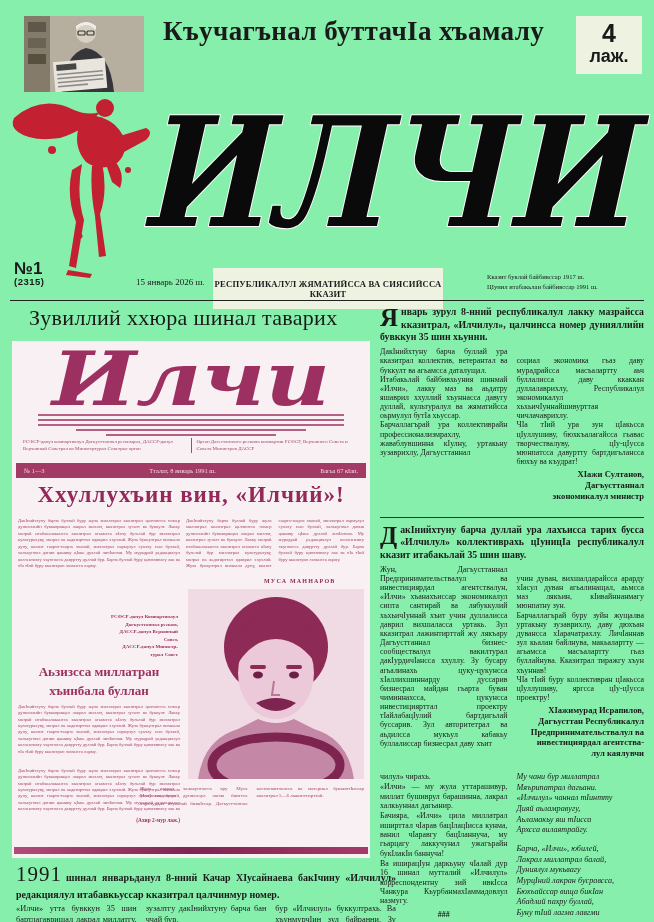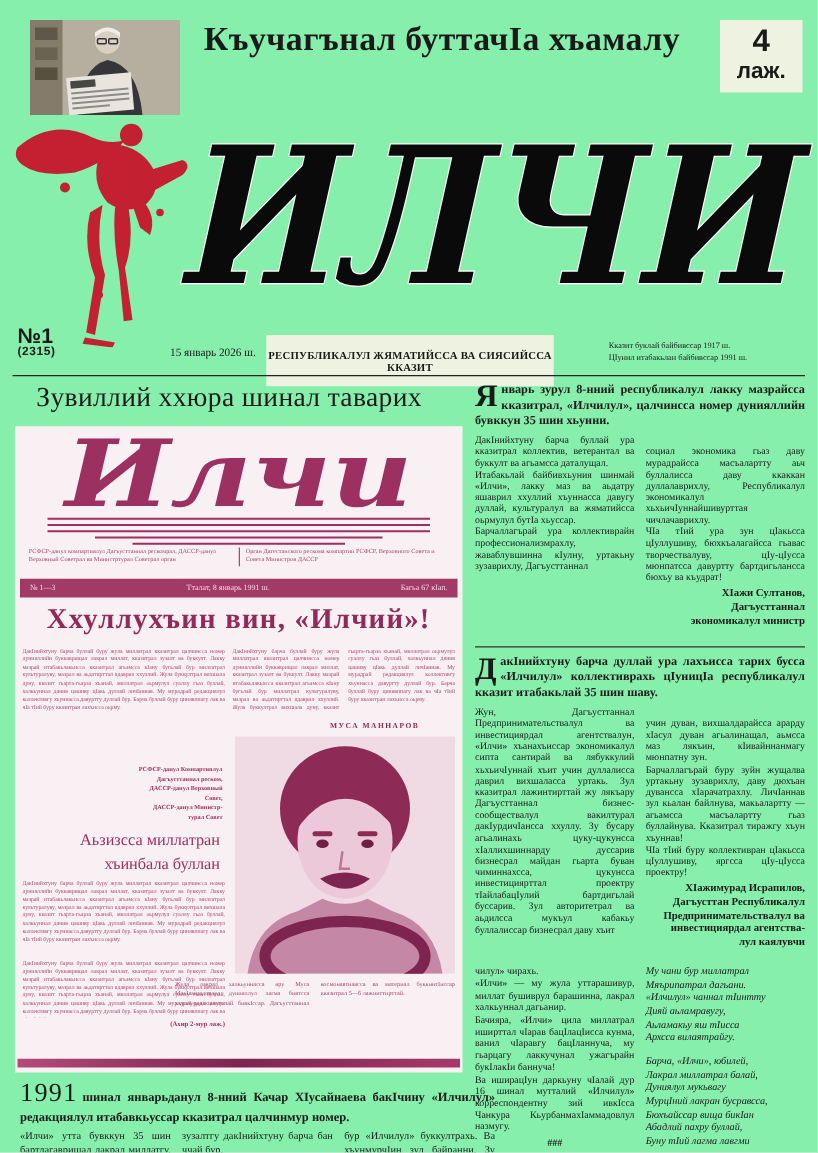--- a/index.html
+++ b/index.html
@@ -35,21 +35,21 @@
   .fax-logo{left:24px;top:0px;width:310px;height:96px;}
   .fax-orgrow{left:6px;top:97px;width:346px;display:flex;font-size:5px;line-height:1.45;color:#a74871;}
   .fax-orgrow .cell{flex:1;padding:0 5px;}
   .fax-orgrow .cell+.cell{border-left:1px solid #a74871;}
   .fax-bar{left:4px;top:122px;width:350px;height:15px;background:#a23a66;color:#f3d7e4;font-size:6.4px;
            display:flex;justify-content:space-between;align-items:center;padding:0 8px;}
   .fax-headline{left:6px;top:141px;width:346px;font-size:23px;font-weight:bold;color:#93295a;
                 letter-spacing:1px;white-space:nowrap;text-align:center;}
   .fax-colL{left:6px;top:177px;width:162px;}
   .fax-sub1{font-size:13px;font-weight:bold;text-align:center;margin-bottom:2px;}
-  .fax-sub2{font-size:13px;font-weight:normal;text-align:right;line-height:1.45;margin:5px 4px 3px;}
+  .fax-sub2{font-size:13px;font-weight:bold;text-align:center;line-height:1.45;margin:5px 4px 3px;}
   .fax-text{font-size:4.6px;line-height:1.4;text-align:justify;color:#a74871;overflow:hidden;}
   .h92{height:92px;} .h64{height:64px;} .h46{height:46px;}
   .fax-sig{font-size:5px;font-weight:bold;text-align:right;white-space:pre-line;line-height:1.5;
            margin:3px 2px 0;}
   .fax-endnote{font-size:5.4px;font-weight:bold;text-align:right;margin-top:3px;}
   .fax-midcols{left:174px;top:177px;width:178px;height:56px;columns:2;column-gap:7px;}
   .fax-name{left:252px;top:237px;font-size:6px;font-weight:bold;letter-spacing:1.2px;color:#8d2a56;}
   .fax-photo{left:176px;top:248px;width:176px;height:190px;}
   .fax-caption{left:128px;top:444px;width:224px;height:56px;columns:2;column-gap:9px;
                font-size:5px;line-height:1.45;text-align:justify;color:#a74871;overflow:hidden;}

